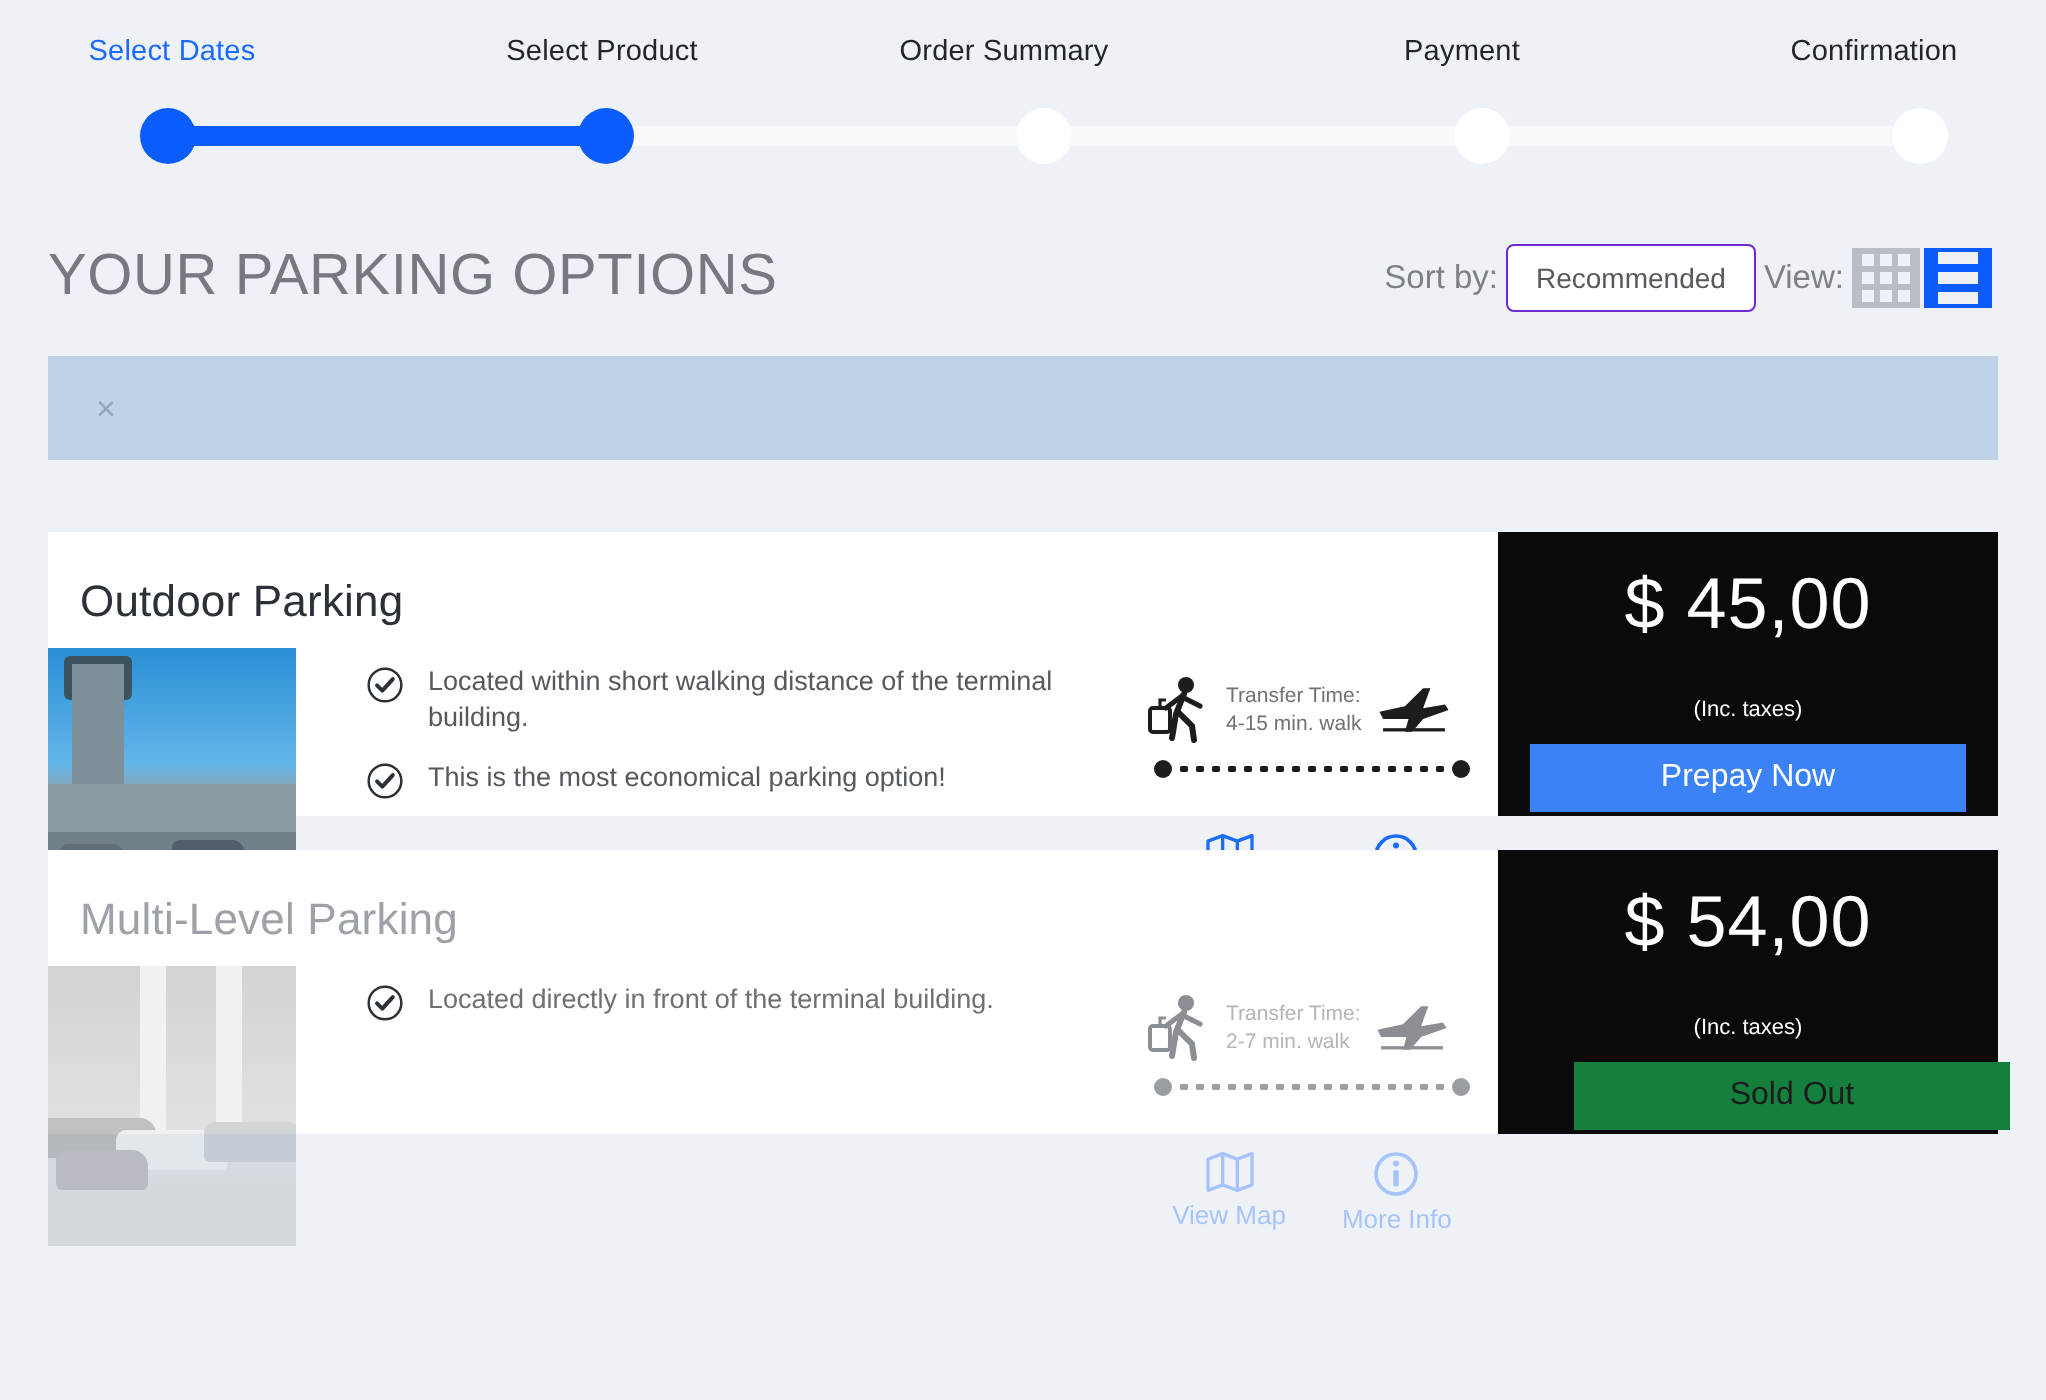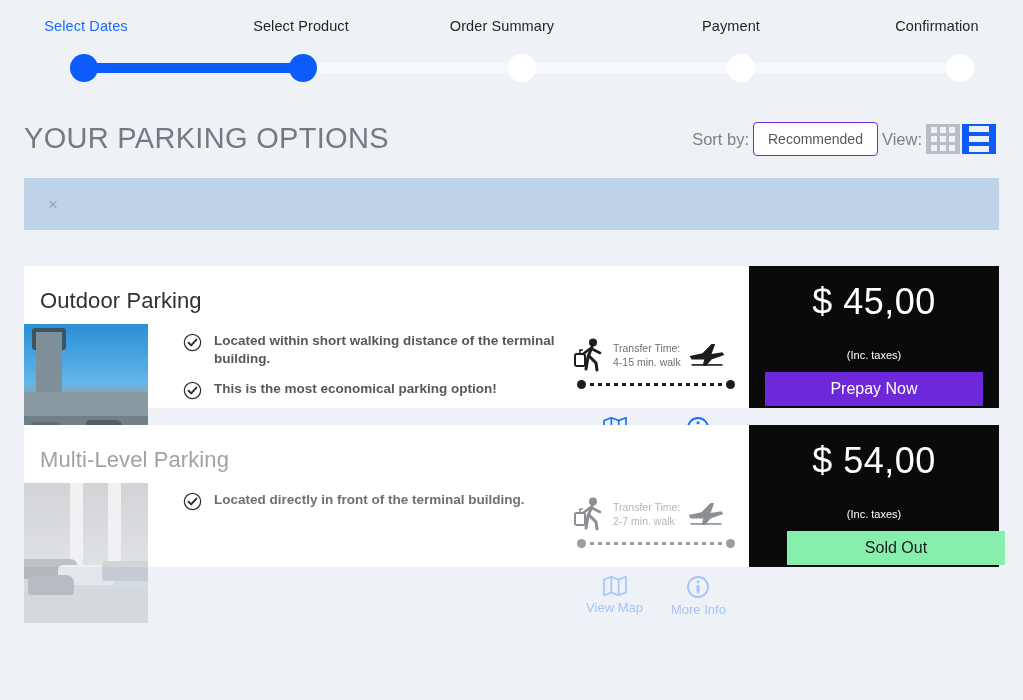--- a/index.html
+++ b/index.html
@@ -204,21 +204,20 @@
   .thumb.garage .floor {
     position: absolute; left: 0; bottom: 0; width: 124px; height: 34px; background: #9aa1a8;
   }
   .thumb.garage .car {
     position: absolute; height: 20px; border-radius: 5px 8px 3px 3px;
   }
 
   .features {
     flex: 1;
     padding: 8px 0 0 35px;
-    font-weight: bold;
   }
   .feature {
     display: flex;
     align-items: flex-start;
     gap: 12px;
     margin-bottom: 13px;
   }
   .check-icon { flex-shrink: 0; margin-top: 1px; }
   .feature-text {
     font-size: 13.5px;
@@ -314,22 +313,22 @@
     width: 100%;
     margin-top: 11px;
     height: 34px;
     display: flex;
     align-items: center;
     justify-content: center;
     font-size: 16px;
     font-family: "Liberation Sans", sans-serif;
     border: none;
   }
-  .cta.primary { background: #6d28d9; color: #ffffff; }
-  .cta.soldout { background: #86efac; color: #1c1c1c; margin-left: 44px; }
+  .cta.primary { background: #3b82f6; color: #ffffff; }
+  .cta.soldout { background: #15803d; color: #1c1c1c; margin-left: 44px; }
 </style>
 </head>
 <body>
 
 <div class="stepper">
   <div class="step-labels">
     <div class="step-label done" style="left:86px;">Select Dates</div>
     <div class="step-label" style="left:301px;">Select Product</div>
     <div class="step-label" style="left:502px;">Order Summary</div>
     <div class="step-label" style="left:731px;">Payment</div>

